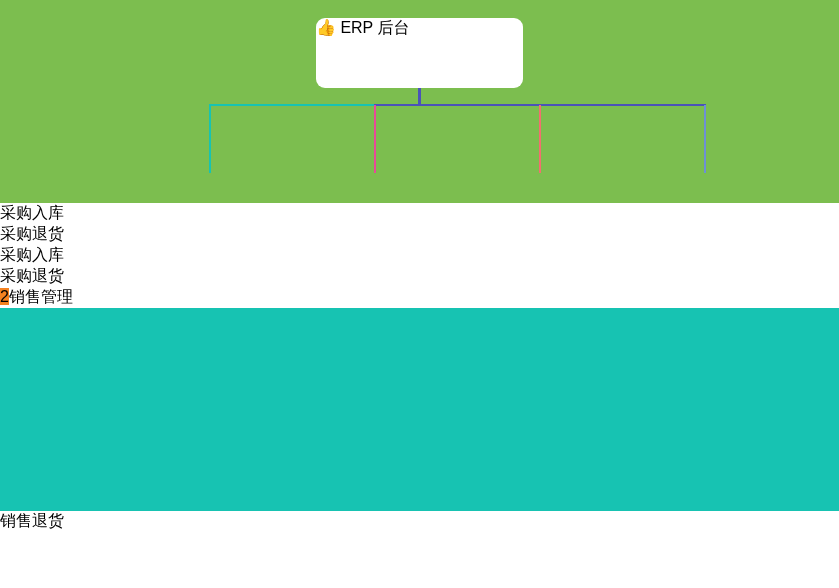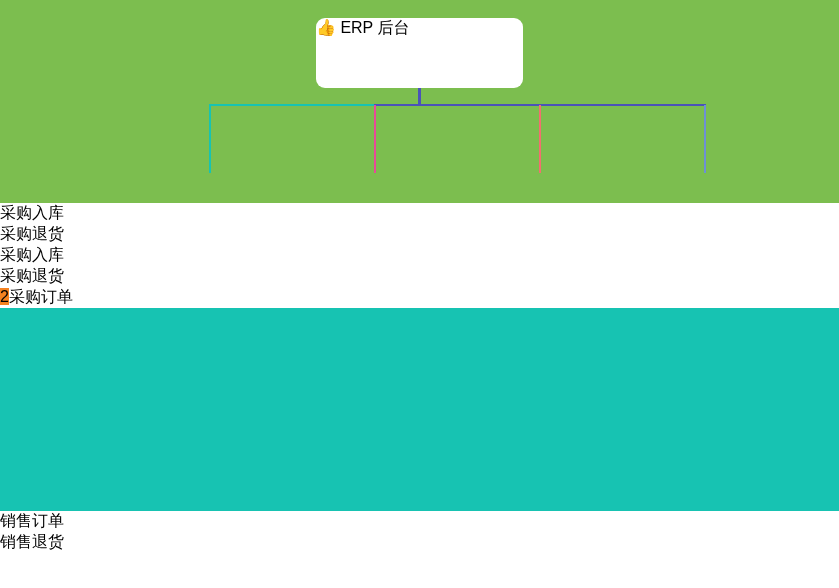--- a/index.html
+++ b/index.html
@@ -180,22 +180,21 @@
       <div class="branch" style="left: 32px; top: 145px;">
         <div class="leaves">
           <div class="spine" style="background: rgb(124, 190, 79); height: 203px;"></div>
           <div class="leaf"><span class="leaf-label">采购入库</span><div class="leaf-rule" style="width: 93px; background: rgb(124, 190, 79);"></div></div>
           <div class="leaf"><span class="leaf-label">采购退货</span><div class="leaf-rule" style="width: 93px; background: rgb(124, 190, 79);"></div></div>
           <div class="leaf"><span class="leaf-label">采购入库</span><div class="leaf-rule" style="width: 93px; background: rgb(124, 190, 79);"></div></div>
           <div class="leaf"><span class="leaf-label">采购退货</span><div class="leaf-rule" style="width: 93px; background: rgb(124, 190, 79);"></div></div>
         </div>
       </div>
       <div class="branch" style="left: 197px; top: 145px;">
-        <div class="branch-head"><span class="badge" style="background: rgb(245, 130, 32);">2</span><span class="branch-title">采购订单</span><div class="head-rule" style="width: 118px; background: rgb(23, 195, 178); top: 27px;"></div></div>
+        <div class="branch-head"><span class="badge" style="background: rgb(245, 130, 32);">2</span><span class="branch-title">销售管理</span><div class="head-rule" style="width: 118px; background: rgb(23, 195, 178); top: 27px;"></div></div>
         <div class="leaves">
           <div class="spine" style="background: rgb(23, 195, 178); height: 203px;"></div>
-          <div class="leaf"><span class="leaf-label">销售订单</span><div class="leaf-rule" style="width: 90px; background: rgb(23, 195, 178);"></div></div>
           <div class="leaf"><span class="leaf-label">销售退货</span><div class="leaf-rule" style="width: 90px; background: rgb(23, 195, 178);"></div></div>
         </div>
       </div>
     </div>
 
 </div>
 
 </body></html>

